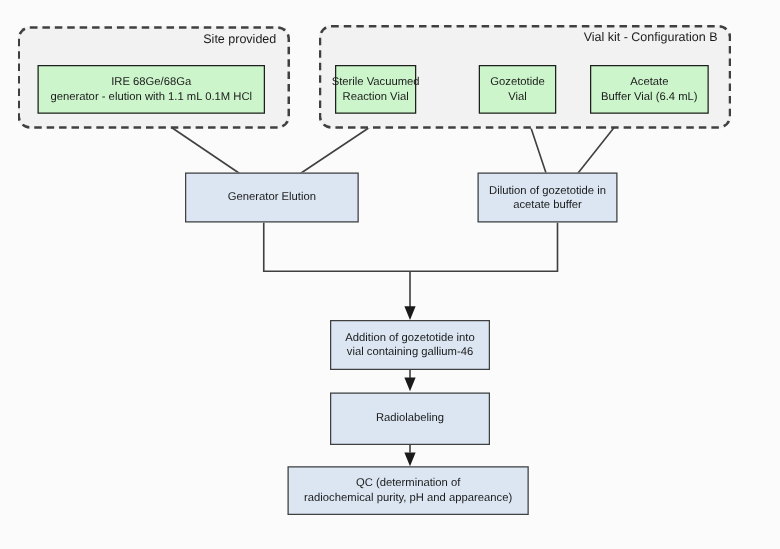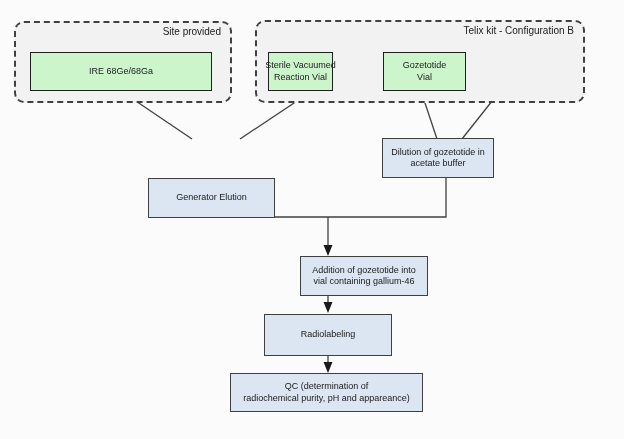--- a/index.html
+++ b/index.html
@@ -56,25 +56,25 @@
   }
   .node.process {
     background: #dbe6f2;
     border: 1.5px solid #404040;
   }
   
   #box-site      { left: 14px;  top: 21px;  width: 218px; height: 82px; }
   #box-telix     { left: 255px; top: 20px;  width: 330px; height: 83px; }
   #node-ire      { left: 30px;  top: 52px;  width: 182px; height: 39px; }
   #node-sterile  { left: 268px; top: 52px;  width: 65px;  height: 39px; }
-  #node-goz      { left: 383px; top: 52px;  width: 83px;  height: 39px; }
+  #node-goz      { left: 383px; top: 52px;  width: 62px;  height: 39px; }
   #node-acetate  { left: 472px; top: 52px;  width: 95px;  height: 39px; }
-  #node-genelu   { left: 148px; top: 138px; width: 127px; height: 40px; margin-top: 40px; }
+  #node-genelu   { left: 148px; top: 138px; width: 139px; height: 40px; }
   #node-dilution { left: 382px; top: 138px; width: 112px; height: 40px; }
-  #node-addition { left: 264px; top: 256px; width: 128px; height: 40px; margin-left: 36px; }
+  #node-addition { left: 264px; top: 256px; width: 128px; height: 40px; }
   #node-radio    { left: 264px; top: 314px; width: 128px; height: 42px; }
   #node-qc       { left: 230px; top: 373px; width: 193px; height: 39px; }
 </style>
 </head>
 <body>
 
 <div class="canvas">
 
   <svg class="connectors" viewBox="0 0 624 439" xmlns="http://www.w3.org/2000/svg">
 
@@ -93,37 +93,42 @@
 
     <line x1="328" y1="356" x2="328" y2="362" stroke="#404040" stroke-width="1.3"></line>
     <polygon points="323.5,362 332.5,362 328,373" fill="#1a1a1a"></polygon>
   </svg>
 
   <div id="box-site" class="container-group">
     <span class="container-label">Site provided</span>
   </div>
 
   <div id="box-telix" class="container-group">
-    <span class="container-label">Telix kit - Configuration B</span>
+    <span class="container-label">Vial kit - Configuration B</span>
   </div>
 
   <div id="node-ire" class="node kit-item">
     <span class="ln">IRE 68Ge/68Ga</span>
+    <span class="ln">generator - elution with 1.1 mL 0.1M HCl</span>
   </div>
 
   <div id="node-sterile" class="node kit-item">
     <span class="ln">Sterile Vacuumed</span>
     <span class="ln">Reaction Vial</span>
   </div>
 
   <div id="node-goz" class="node kit-item">
     <span class="ln">Gozetotide</span>
     <span class="ln">Vial</span>
   </div>
 
+  <div id="node-acetate" class="node kit-item">
+    <span class="ln">Acetate</span>
+    <span class="ln">Buffer Vial (6.4 mL)</span>
+  </div>
 
   <div id="node-genelu" class="node process">
     <span class="ln">Generator Elution</span>
   </div>
 
   <div id="node-dilution" class="node process">
     <span class="ln">Dilution of gozetotide in</span>
     <span class="ln">acetate buffer</span>
   </div>
 

